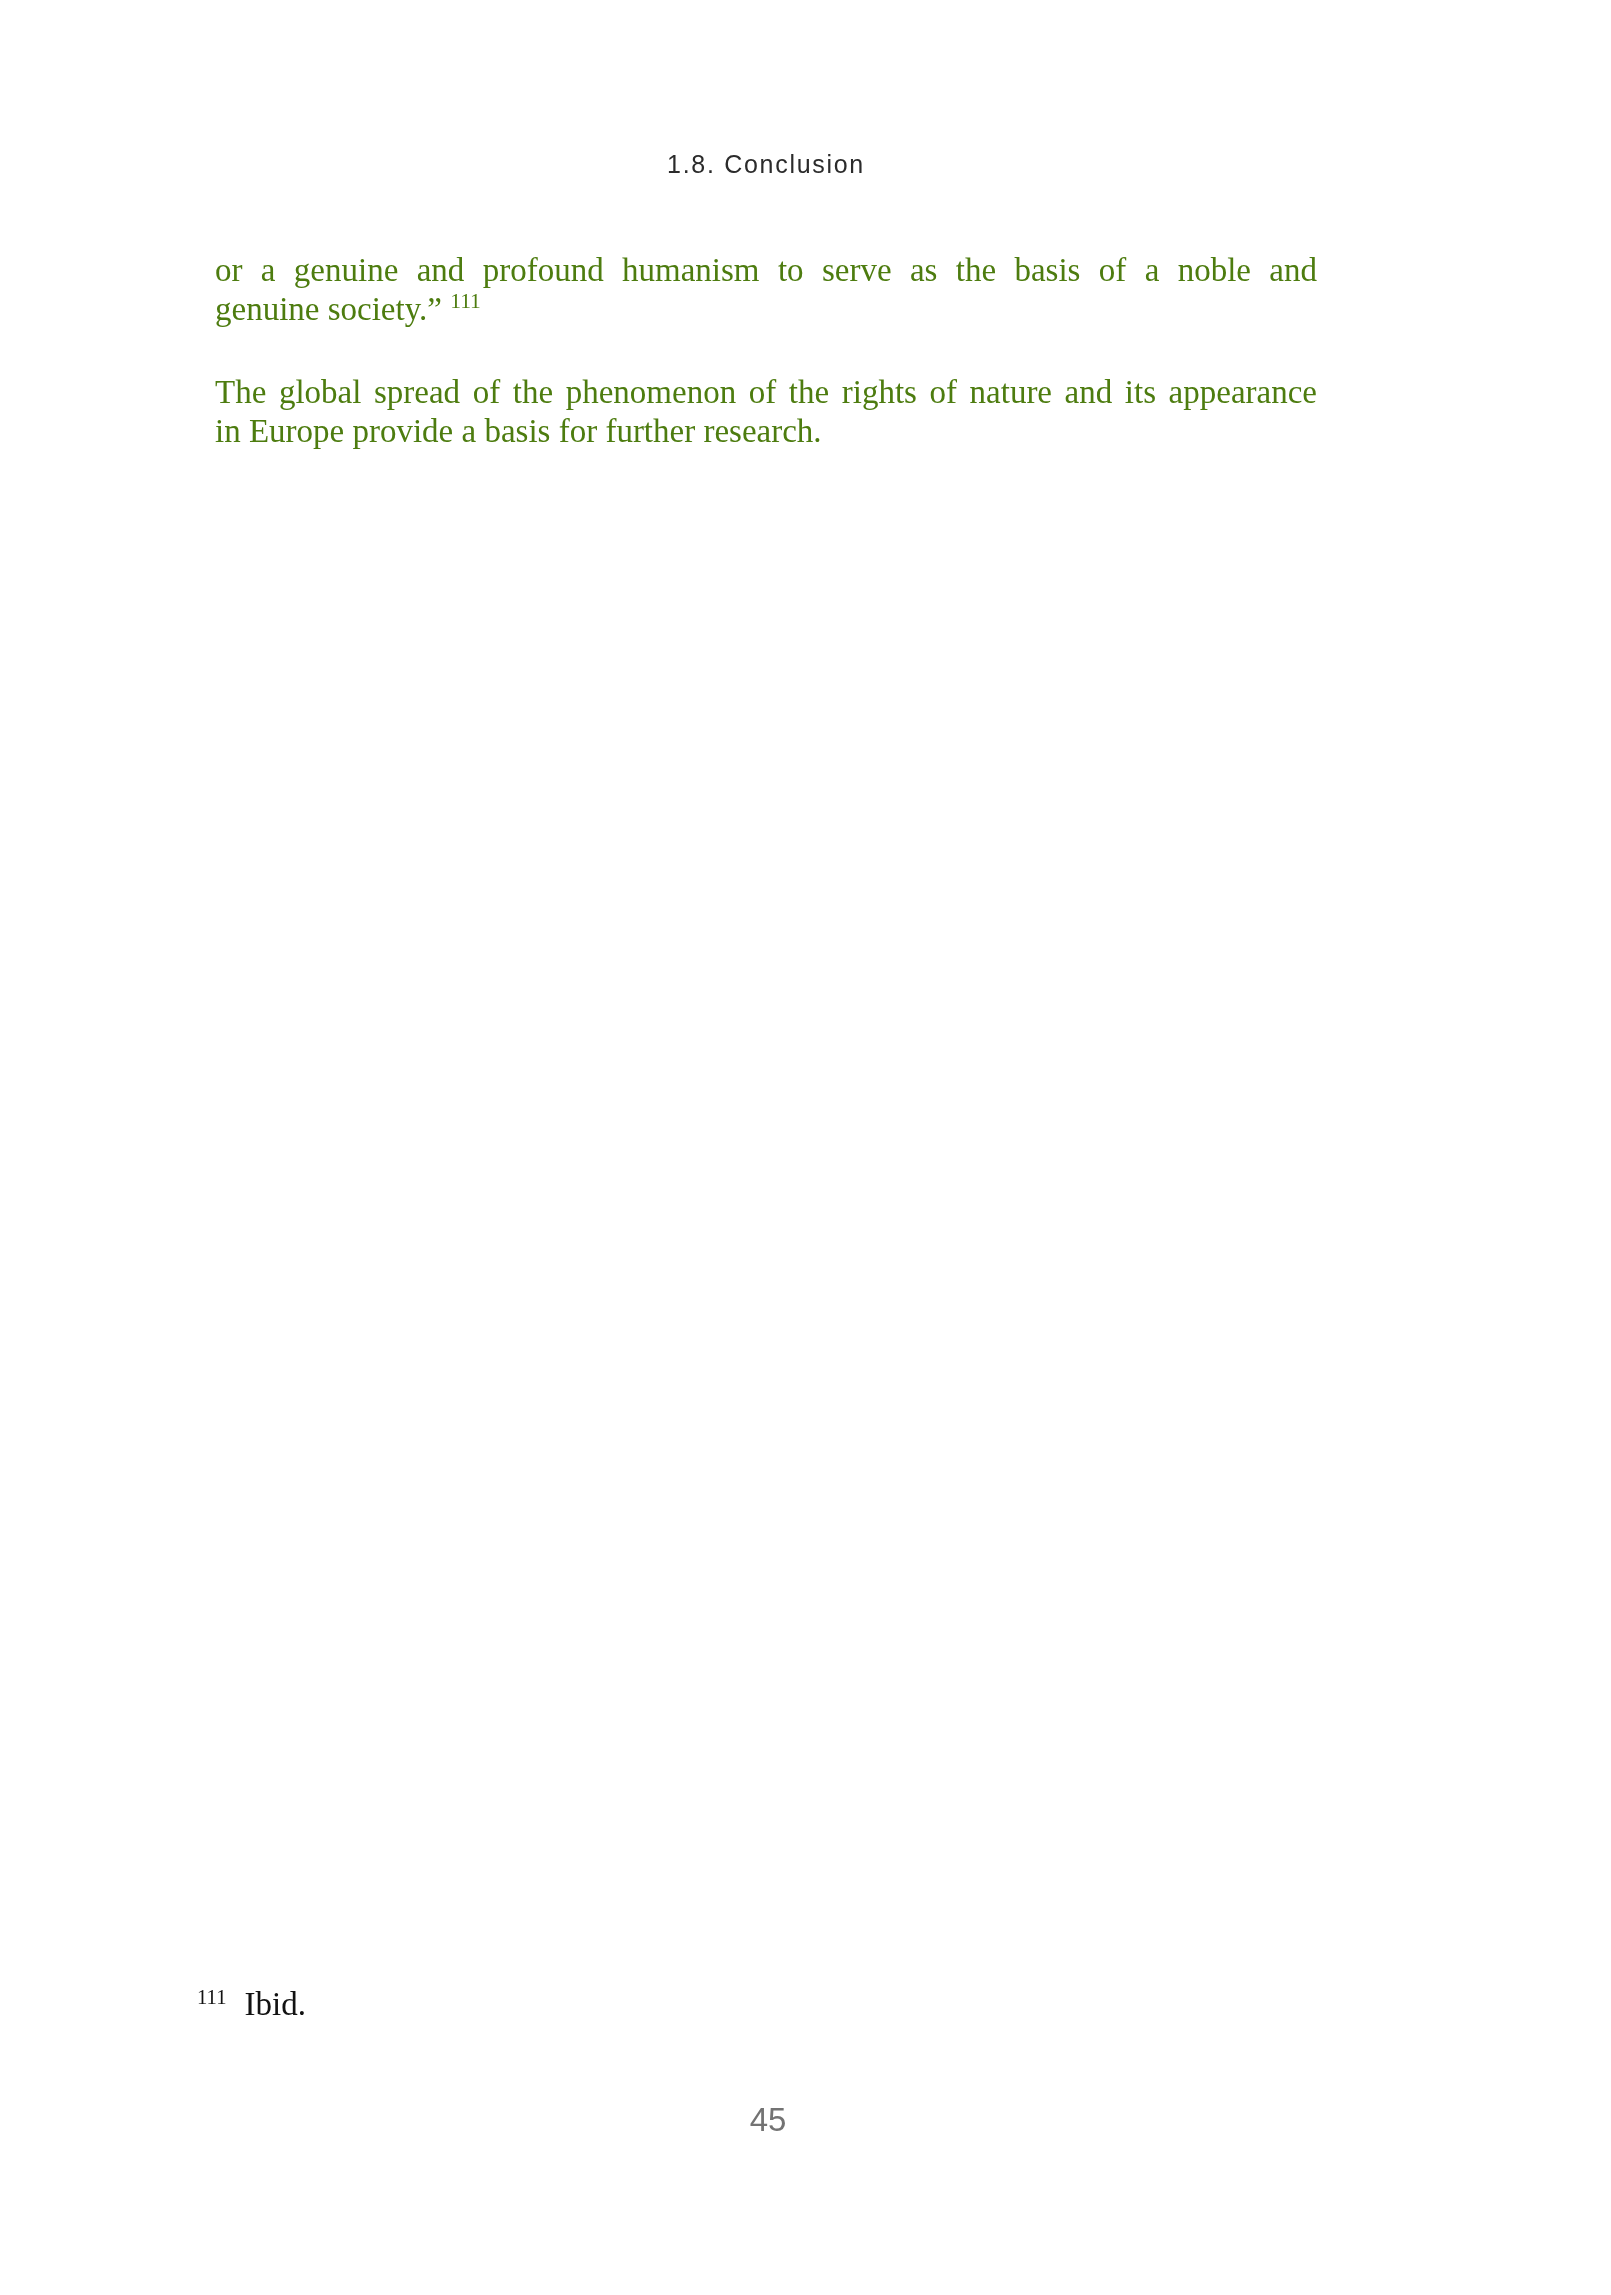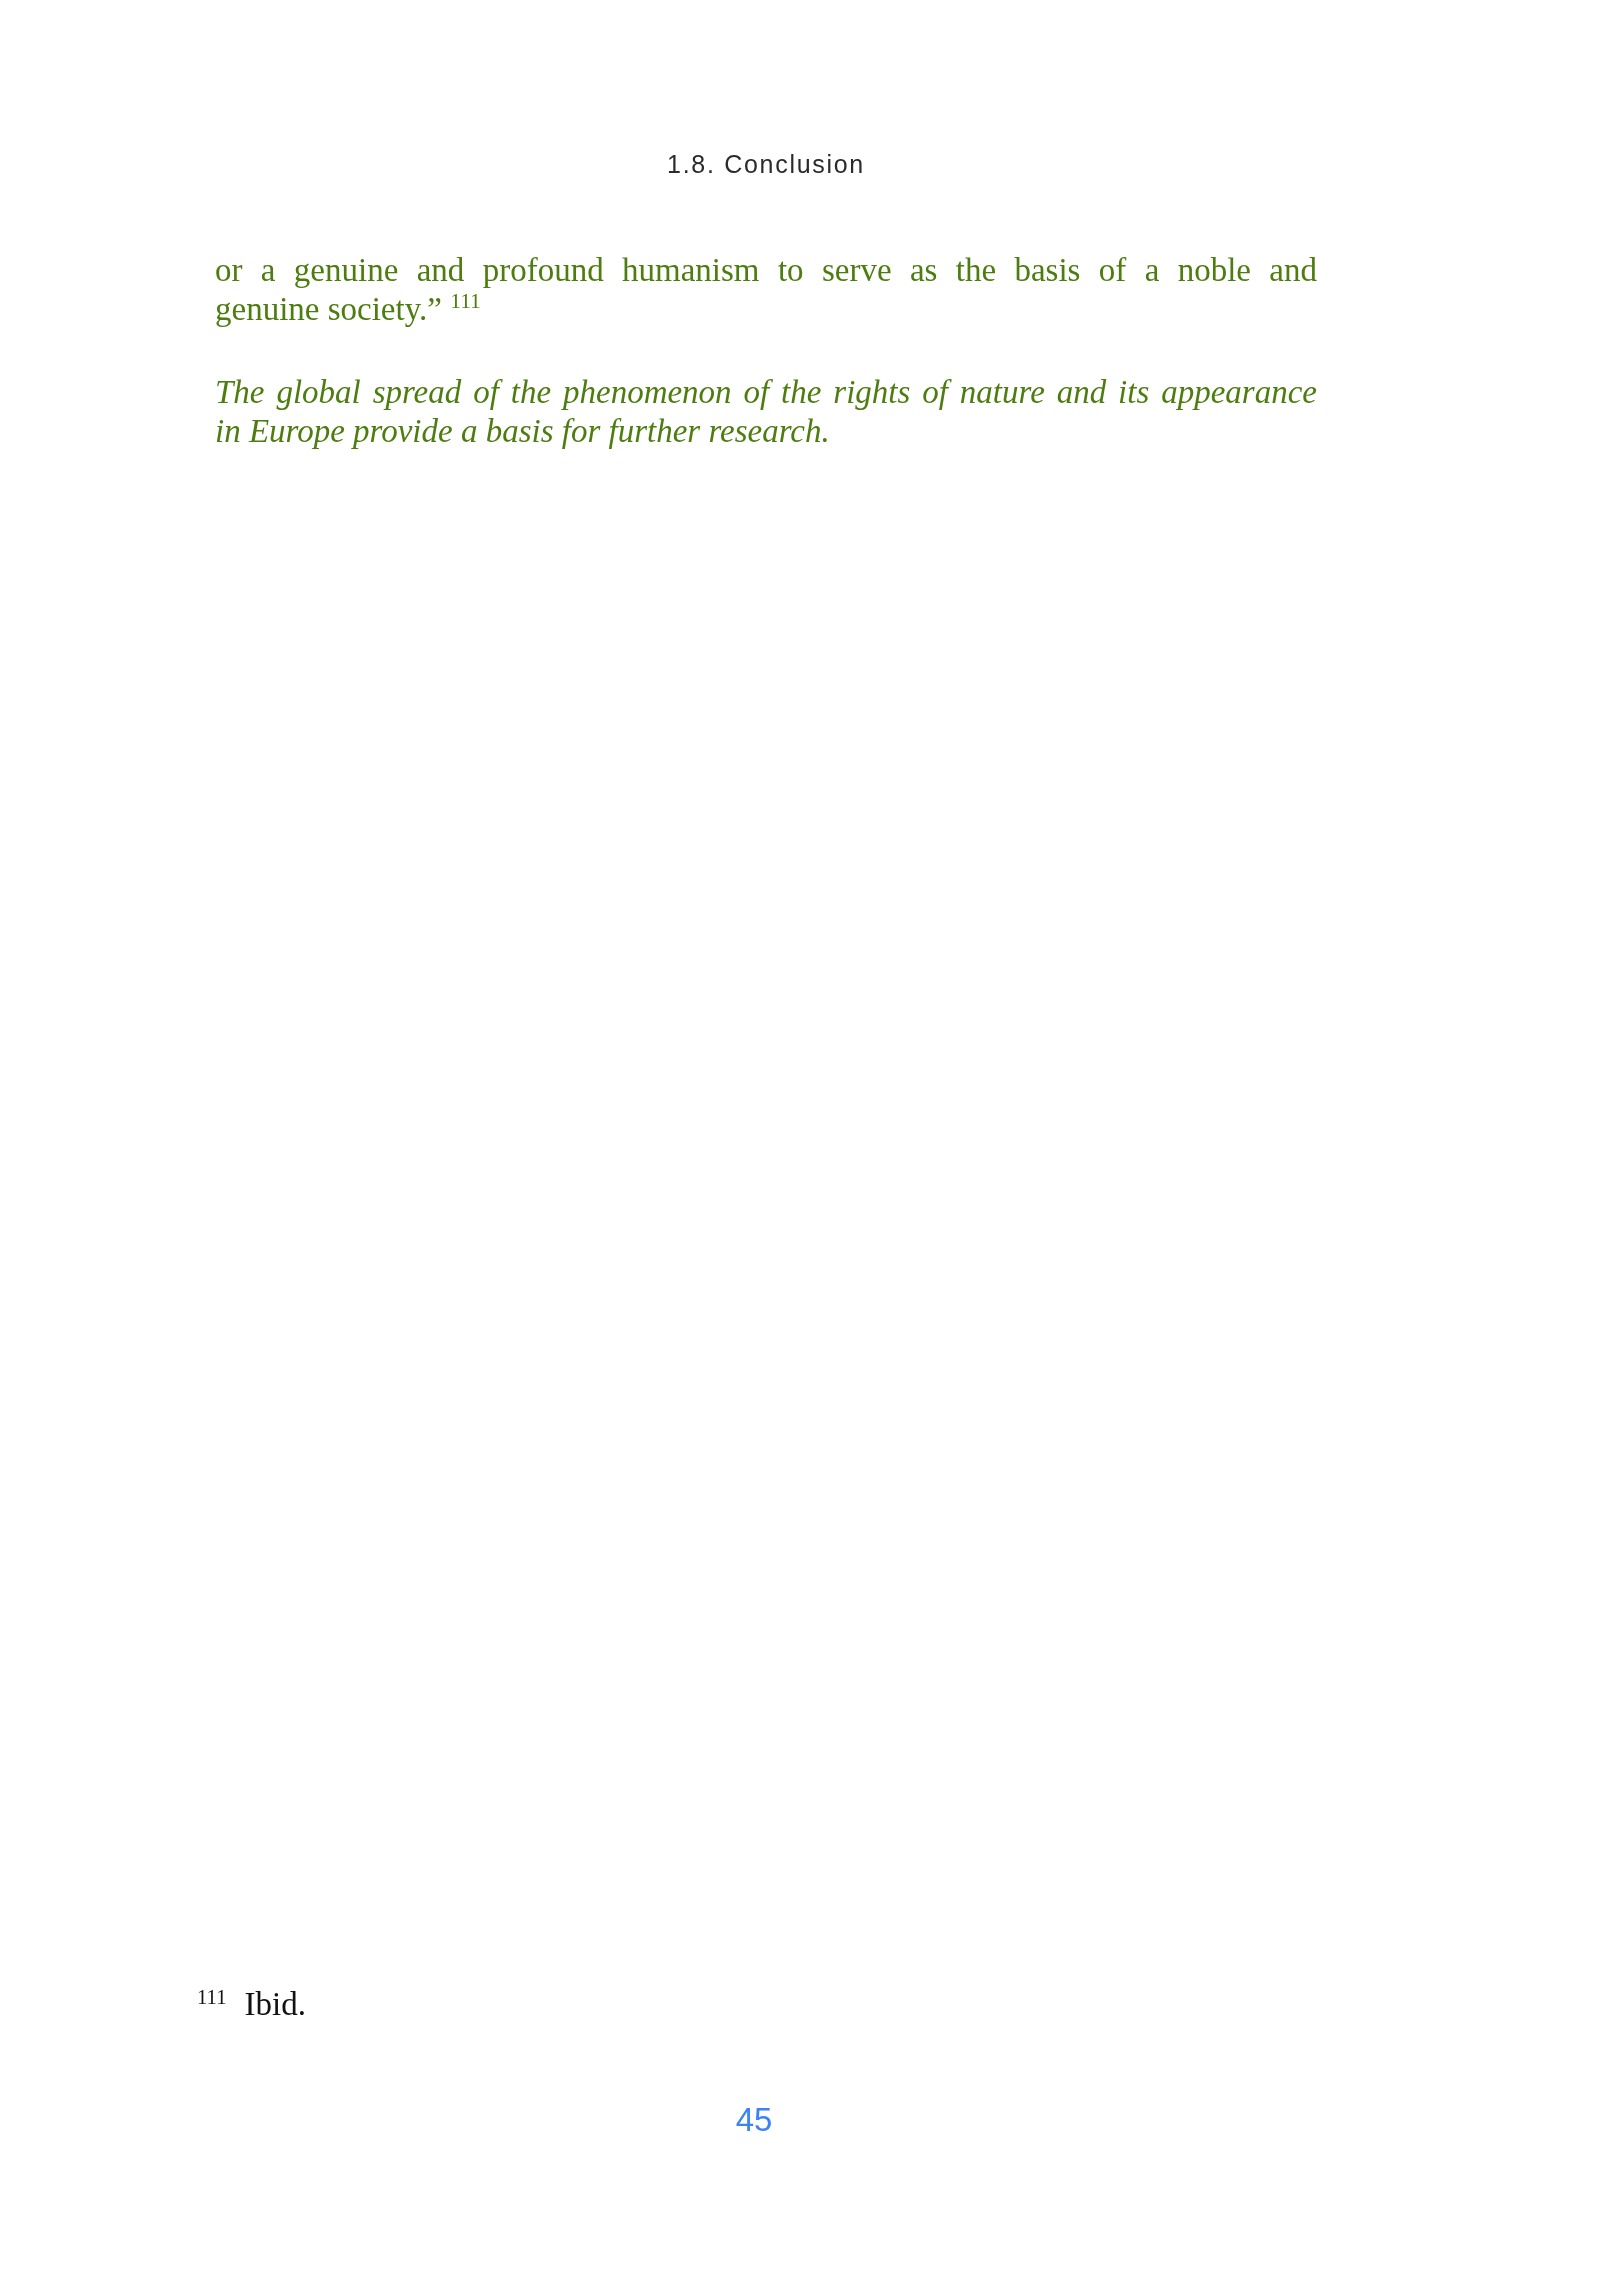--- a/index.html
+++ b/index.html
@@ -30,21 +30,21 @@
     position: absolute;
     top: 251px;
     left: 215px;
     width: 1102px;
     font-family: "Liberation Serif", serif;
     font-size: 33px;
     line-height: 39px;
     color: #4d7c0f;
   }
   .para { margin: 0 0 44px 0; }
-  .para:last-child { margin-bottom: 1px; font-style: italic; }
+  .para:last-child { margin-bottom: 1px; }
   .line { white-space: nowrap; }
   .line.justified {
     text-align: justify;
     text-align-last: justify;
   }
   .fn-ref {
     font-size: 21.5px;
     line-height: 0;
     vertical-align: baseline;
     position: relative;
@@ -57,27 +57,27 @@
     width: 1102px;
     font-family: "Liberation Serif", serif;
     font-size: 33px;
     line-height: 39px;
     color: #121212;
   }
   .footnote .fn-ref { margin-right: 18px; top: -10.7px; font-size: 20.7px; }
   .page-number {
     position: absolute;
     top: 2101px;
-    left: 203px;
+    left: 217px;
     width: 1102px;
     text-align: center;
     font-family: "Liberation Sans", sans-serif;
     font-size: 33px;
     line-height: 38px;
-    color: #3b82f6;
+    color: #737373;
   }
 </style>
 </head>
 <body>
 
 <div class="page">
 
   <div class="running-header">1.8. Conclusion</div>
 
   <div class="body-text">

